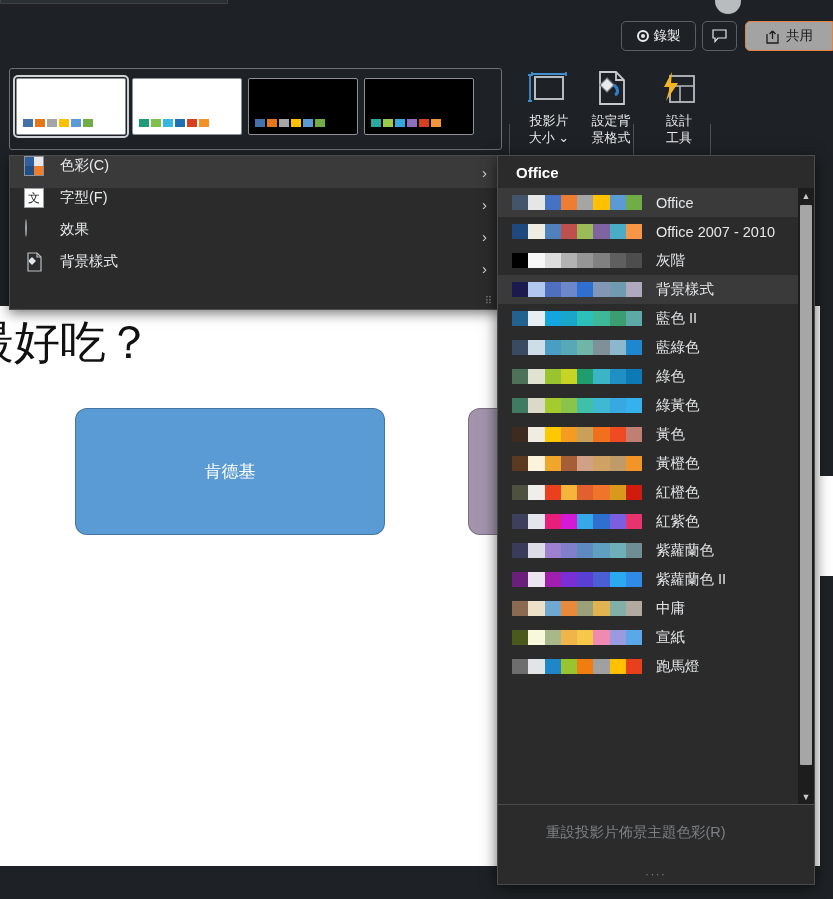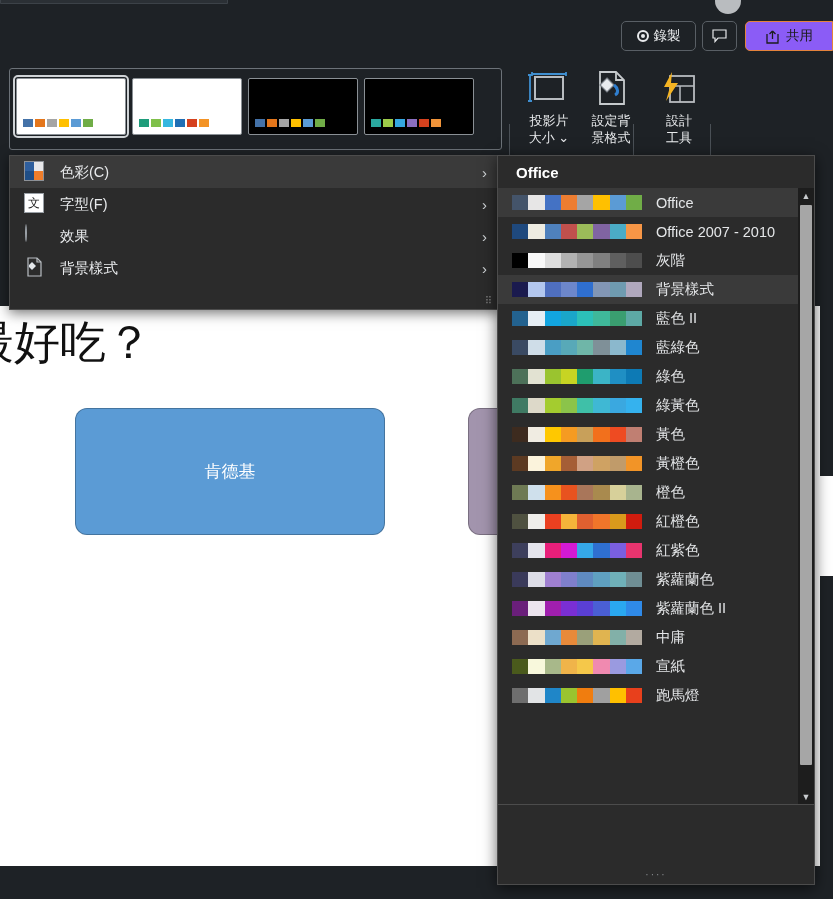--- a/index.html
+++ b/index.html
@@ -31,21 +31,21 @@
   .tb-btn {
     position: absolute; height: 30px; border: 1px solid #595f65;
     border-radius: 5px; background: transparent;
     display: flex; align-items: center; justify-content: center; gap: 5px;
     color: #e8eaec; font-size: 13.5px; cursor: pointer;
   }
   #btn-record { right: 137px; top: 21px; width: 75px; }
   #btn-comment { right: 96px; top: 21px; width: 35px; }
   #btn-share {
     right: 0px; top: 21px; width: 88px;
-    background: #8b5cf6; border-color: #e5833c; color: #1c1c1c;
+    background: #a3a3a3; border-color: #e5833c; color: #1c1c1c;
     border-radius: 5px 0 0 5px;
   }
   .rec-dot {
     width: 12px; height: 12px; border-radius: 50%;
     border: 2px solid #e8eaec; display:inline-block; position: relative;
   }
   .rec-dot::after {
     content:''; position:absolute; inset:2px; border-radius:50%; background:#e8eaec;
   }
 
@@ -79,21 +79,21 @@
   }
   .rib-btn .lbl { white-space: pre-line; }
 
   
   .menu {
     position: absolute; left: 9px; top: 155px; width: 491px; height: 155px;
     background: #2b2b2b; border: 1px solid #4c4c4c;
     box-shadow: 0 3px 12px rgba(0,0,0,.55);
   }
   .menu-item {
-    position: relative; height: 32px; display: flex; align-items: center;
+    position: relative; height: 32px; display: flex; align-items: flex-start;
     padding: 0 10px 0 14px; color: #e8eaec; font-size: 14.5px; cursor: pointer;
   }
   .menu-item.hl { background: #3a3a3a; }
   .menu-item .mi-icon {
     width: 22px; height: 22px; margin-right: 14px; flex: 0 0 22px;
     position: relative;
   }
   .menu-item .caret {
     position: absolute; right: 12px; top: 50%; transform: translateY(-50%);
     color: #cfd3d6; font-size: 15px;
@@ -499,33 +499,20 @@
               <i style="background: rgb(165, 94, 54);"></i>
               <i style="background: rgb(208, 161, 132);"></i>
               <i style="background: rgb(207, 162, 99);"></i>
               <i style="background: rgb(192, 155, 106);"></i>
               <i style="background: rgb(242, 148, 39);"></i>
             </div>
             <span class="nm">黃橙色</span>
           </div>
           <div class="theme-row">
             <div class="pal">
-              <i style="background: rgb(110, 122, 84);"></i>
-              <i style="background: rgb(207, 224, 236);"></i>
-              <i style="background: rgb(246, 145, 28);"></i>
-              <i style="background: rgb(232, 83, 31);"></i>
-              <i style="background: rgb(169, 118, 90);"></i>
-              <i style="background: rgb(169, 138, 78);"></i>
-              <i style="background: rgb(215, 208, 154);"></i>
-              <i style="background: rgb(168, 180, 142);"></i>
-            </div>
-            <span class="nm">橙色</span>
-          </div>
-          <div class="theme-row">
-            <div class="pal">
               <i style="background: rgb(79, 81, 64);"></i>
               <i style="background: rgb(239, 238, 234);"></i>
               <i style="background: rgb(234, 64, 32);"></i>
               <i style="background: rgb(245, 180, 58);"></i>
               <i style="background: rgb(224, 96, 48);"></i>
               <i style="background: rgb(240, 117, 42);"></i>
               <i style="background: rgb(217, 154, 28);"></i>
               <i style="background: rgb(208, 28, 14);"></i>
             </div>
             <span class="nm">紅橙色</span>
@@ -610,17 +597,20 @@
           </div>
         </div>
       <div class="sb-track">
         <div class="sb-arrow up">▲</div>
         <div class="sb-thumb"></div>
         <div class="sb-arrow down">▼</div>
       </div>
     </div>
 
     <div class="submenu-foot">
+      <div class="foot-item disabled">
+        <span>重設投影片佈景主題色彩(R)</span>
+      </div>
       <span class="foot-grip">····</span>
     </div>
   </div>
 
 </div>
 
 </body></html>

